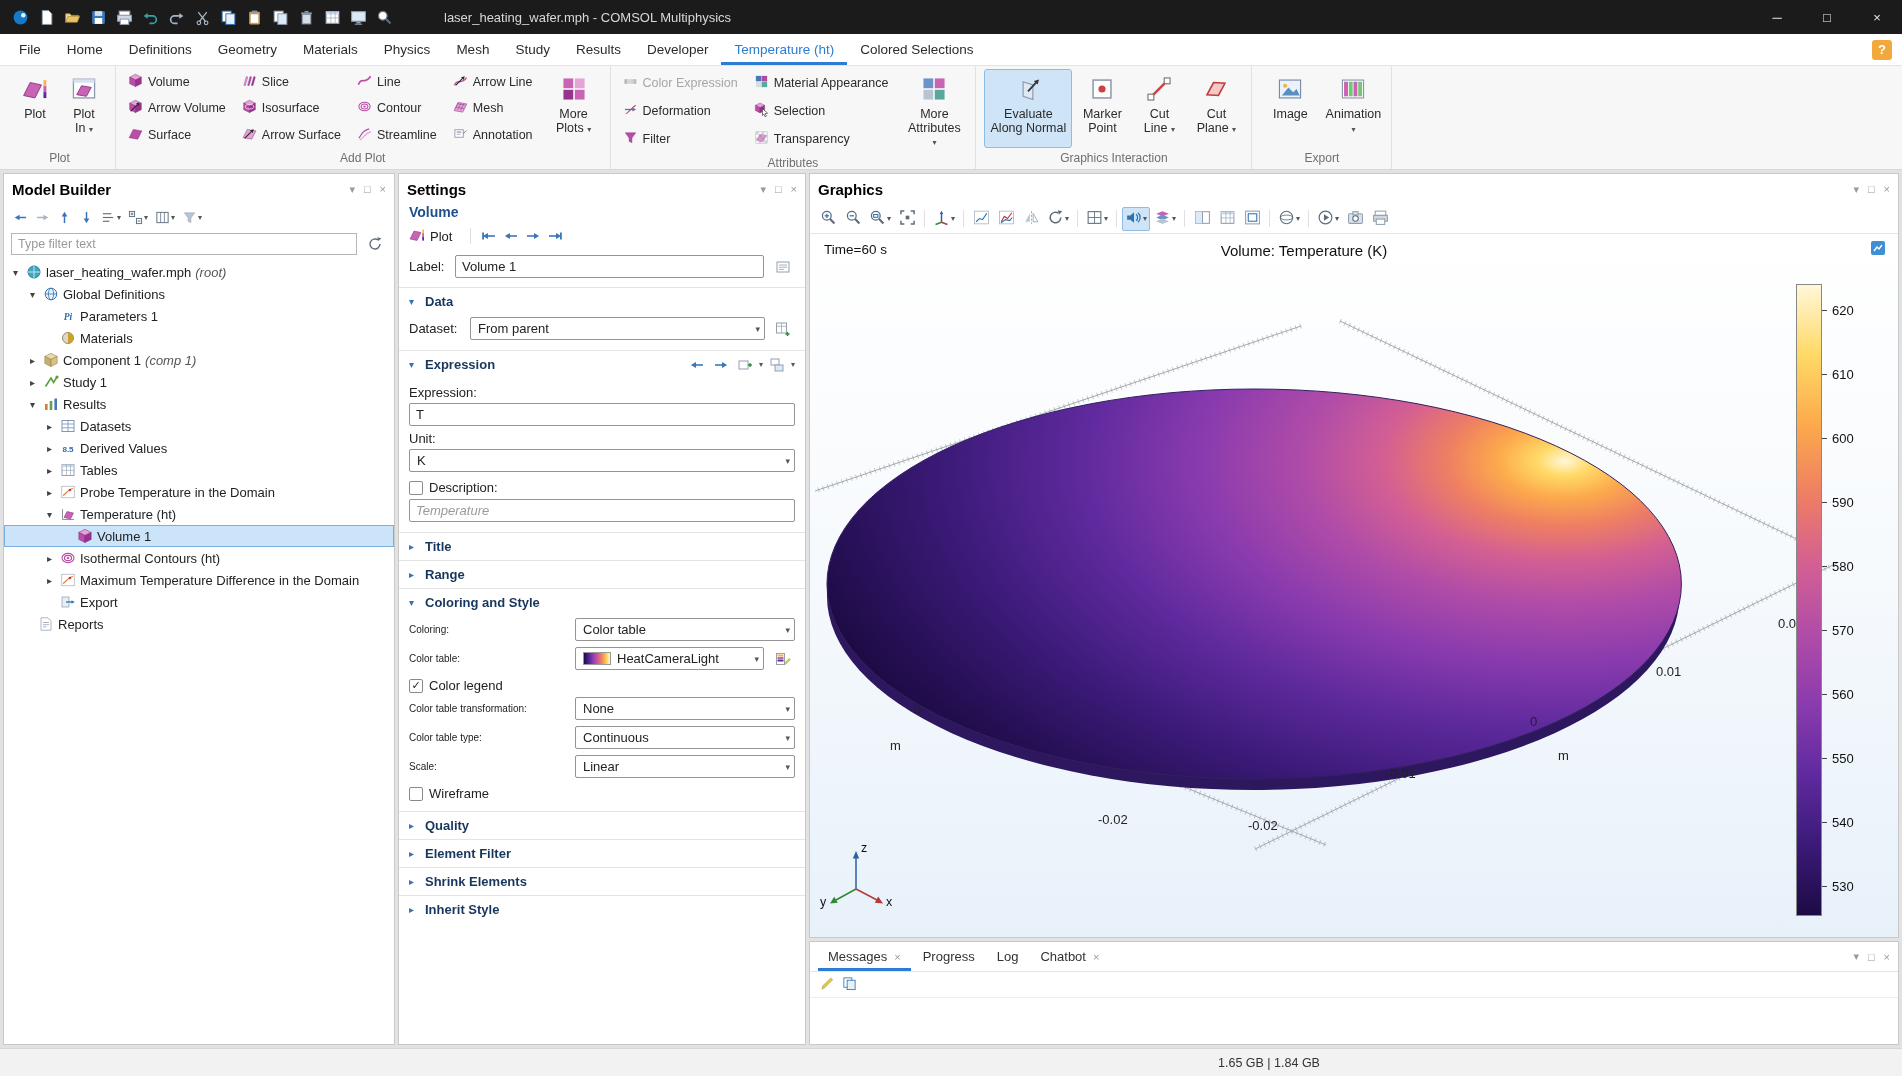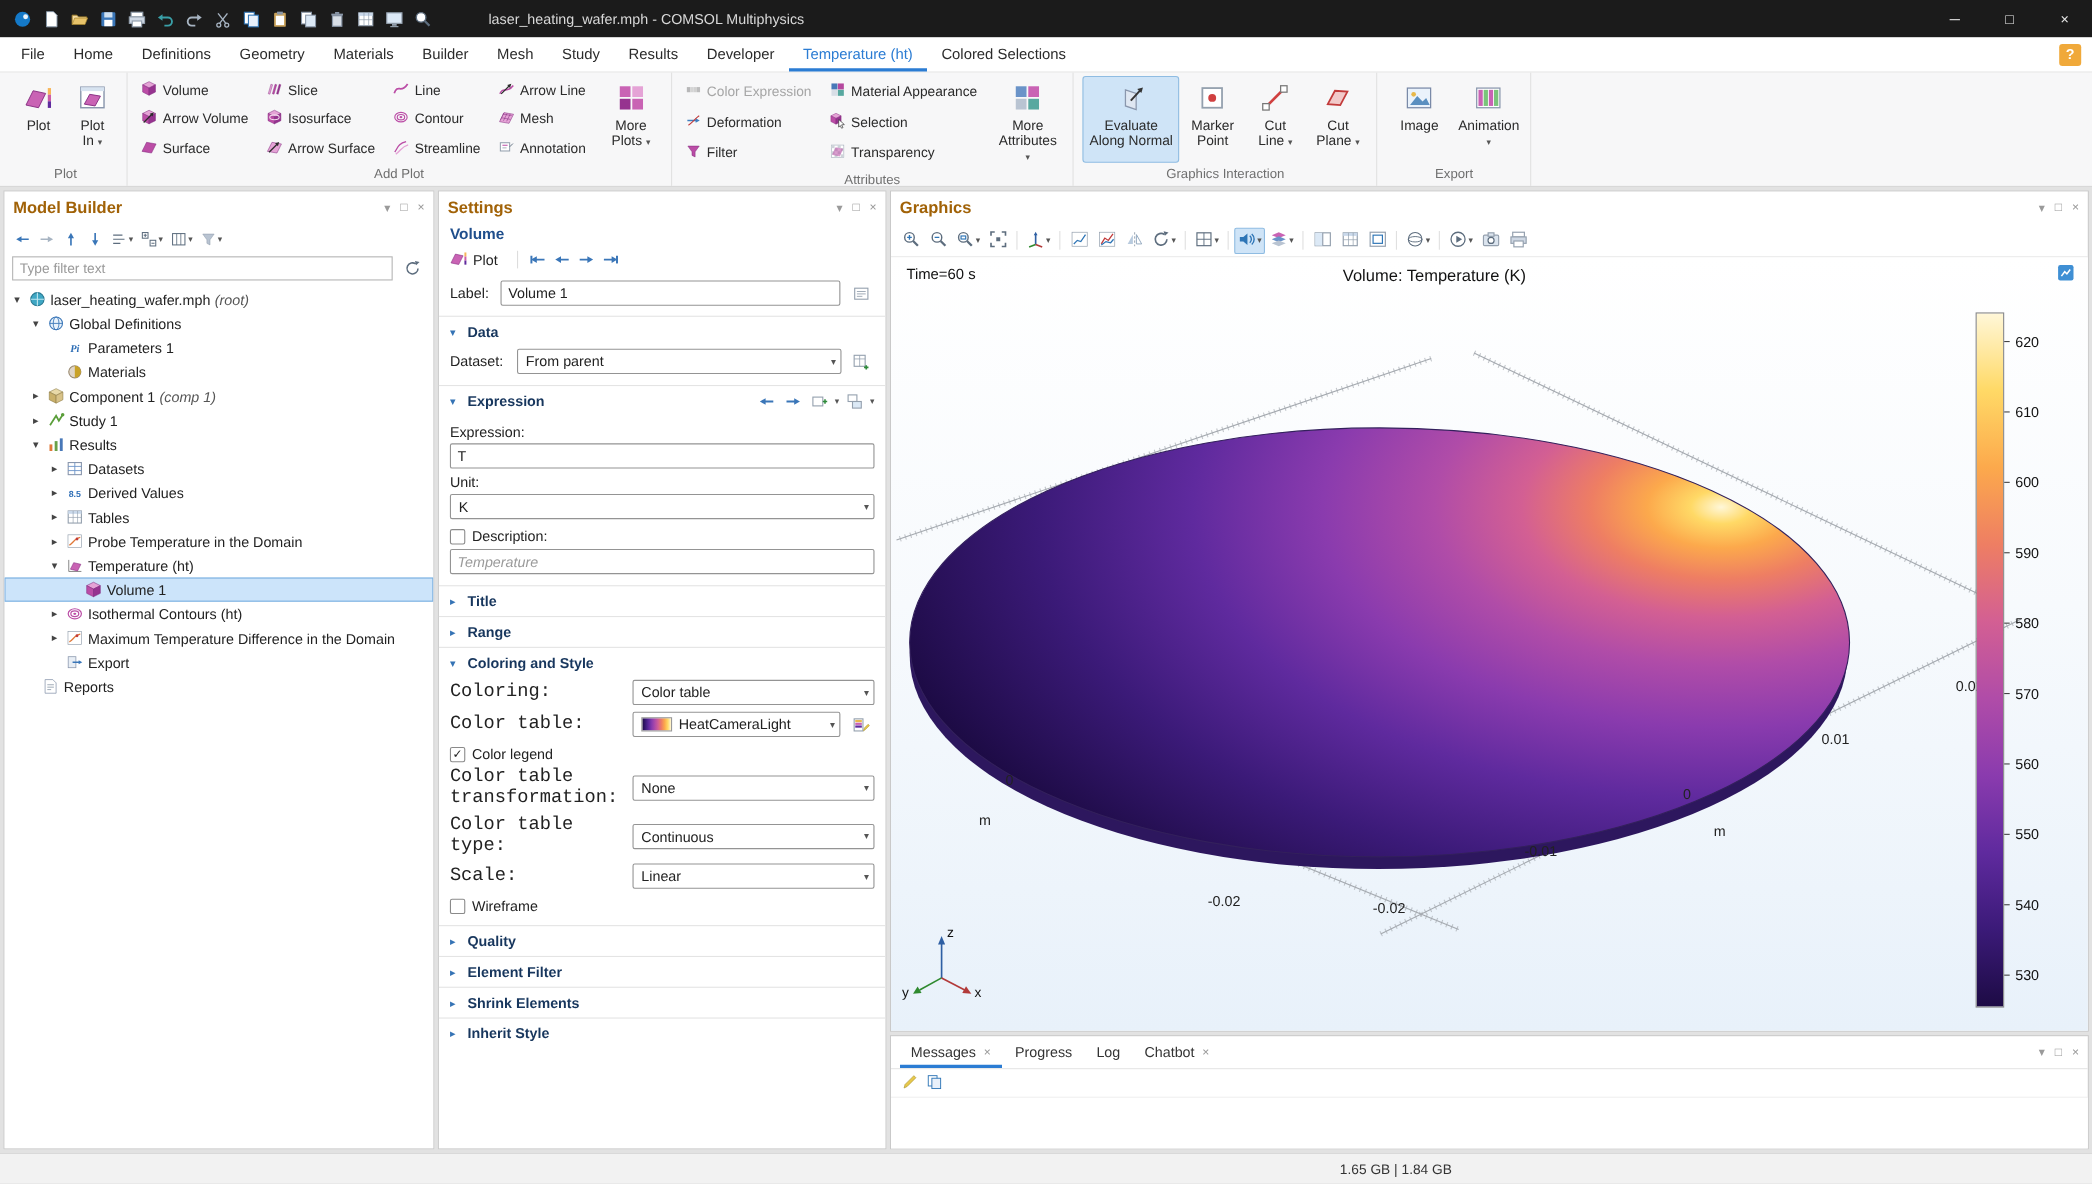--- a/index.html
+++ b/index.html
@@ -38,21 +38,21 @@
 
   
   .content { display:flex; height:878px; padding:3px; gap:3px; background:#e2e2e2; flex:none; }
   .panel { background:#fff; border:1px solid #c9c9c9; display:flex; flex-direction:column; min-width:0; }
   .mb-panel { width:392px; flex:none; }
   .settings-panel { width:408px; flex:none; }
   .right-col { flex:1; display:flex; flex-direction:column; gap:3px; min-width:0; }
   .graphics-panel { flex:1; min-height:0; }
   .messages-panel { height:104px; flex:none; }
   .panel-header { height:30px; display:flex; align-items:center; padding:0 8px; flex:none; }
-  .panel-title { color:#a16207; font-size:15px; font-weight:700; }
+  .panel-title { color:#000000; font-size:15px; font-weight:700; }
   .panel-controls { margin-left:auto; display:flex; gap:9px; color:#9a9a9a; font-size:11px; align-items:center; }
 
   
   .mb-toolbar { height:26px; display:flex; align-items:center; gap:7px; padding:0 9px; flex:none; }
   .mbt-btn { display:flex; align-items:center; gap:1px; }
   .mb-filter { display:flex; align-items:center; margin:2px 7px 4px; gap:5px; flex:none; }
   .mb-filter input { flex:1; height:22px; border:1px solid #b5b5b5; padding:0 6px; font-family:"Liberation Sans",sans-serif; font-size:12.5px; color:#333; }
   .mb-filter input::placeholder { color:#9a9a9a; }
   .tree { flex:1; overflow:hidden; padding-top:2px; }
   .tree-row { display:flex; align-items:center; height:22px; gap:4px; padding-right:6px; white-space:nowrap; }
@@ -81,21 +81,21 @@
   .sec-body { padding:2px 10px 10px; }
   .field-row { display:flex; align-items:center; gap:5px; }
   .select { height:23px; border:1px solid #949494; border-radius:2px; background:#fff; display:flex; align-items:center; padding:0 4px 0 7px; font-size:13px; flex:1; min-width:0; }
   .select .sv { flex:1; overflow:hidden; text-overflow:ellipsis; white-space:nowrap; }
   .select .dd { color:#555; font-size:9px; padding-left:4px; }
   .stack-label { font-size:13px; margin:5px 0 3px; }
   .cb-row { display:flex; align-items:center; gap:6px; margin:8px 0 4px; }
   .cb { width:14px; height:14px; border:1px solid #8a8a8a; border-radius:2px; background:#fff; display:flex; align-items:center; justify-content:center; font-size:11px; color:#222; flex:none; }
   .cb.checked::after { content:"✓"; }
   .kv-row { display:flex; align-items:center; margin-bottom:6px; gap:6px; }
-  .kv-row .kl { width:160px; flex:none; font-size:17px;font-family:Liberation Mono, monospace; }
+  .kv-row .kl { width:160px; flex:none; font-size:10px; }
   .swatch { width:28px; height:13px; border:1px solid #999; margin-right:6px; flex:none; }
 
   
   .gfx-toolbar { height:30px; display:flex; align-items:center; padding:0 6px; gap:1px; border-bottom:1px solid #e6e6e6; flex:none; }
   .gt-btn { height:24px; min-width:24px; display:flex; align-items:center; justify-content:center; border:1px solid transparent; border-radius:2px; padding:0 2px; gap:1px; }
   .gt-btn.selected { background:#cfe4f7; border-color:#8fbce2; }
   .gt-dd { font-size:8px; color:#555; }
   .gt-sep { width:1px; height:17px; background:#e0e0e0; margin:0 4px; }
   .plot-area { position:relative; flex:1; min-height:0; overflow:hidden;
                background:linear-gradient(180deg,#ffffff 0%,#f7fafd 45%,#e8f1fa 100%); }
@@ -243,21 +243,21 @@
         </div>
     </div>
   </div>
 
   <div class="menubar" id="menubar">
       <div class="menu-tab">File</div>
       <div class="menu-tab">Home</div>
       <div class="menu-tab">Definitions</div>
       <div class="menu-tab">Geometry</div>
       <div class="menu-tab">Materials</div>
-      <div class="menu-tab">Builder</div>
+      <div class="menu-tab">Physics</div>
       <div class="menu-tab">Mesh</div>
       <div class="menu-tab">Study</div>
       <div class="menu-tab">Results</div>
       <div class="menu-tab">Developer</div>
       <div class="menu-tab active">Temperature (ht)</div>
       <div class="menu-tab">Colored Selections</div>
       <div class="help-btn">?</div>
     </div>
 
   <div class="ribbon">

